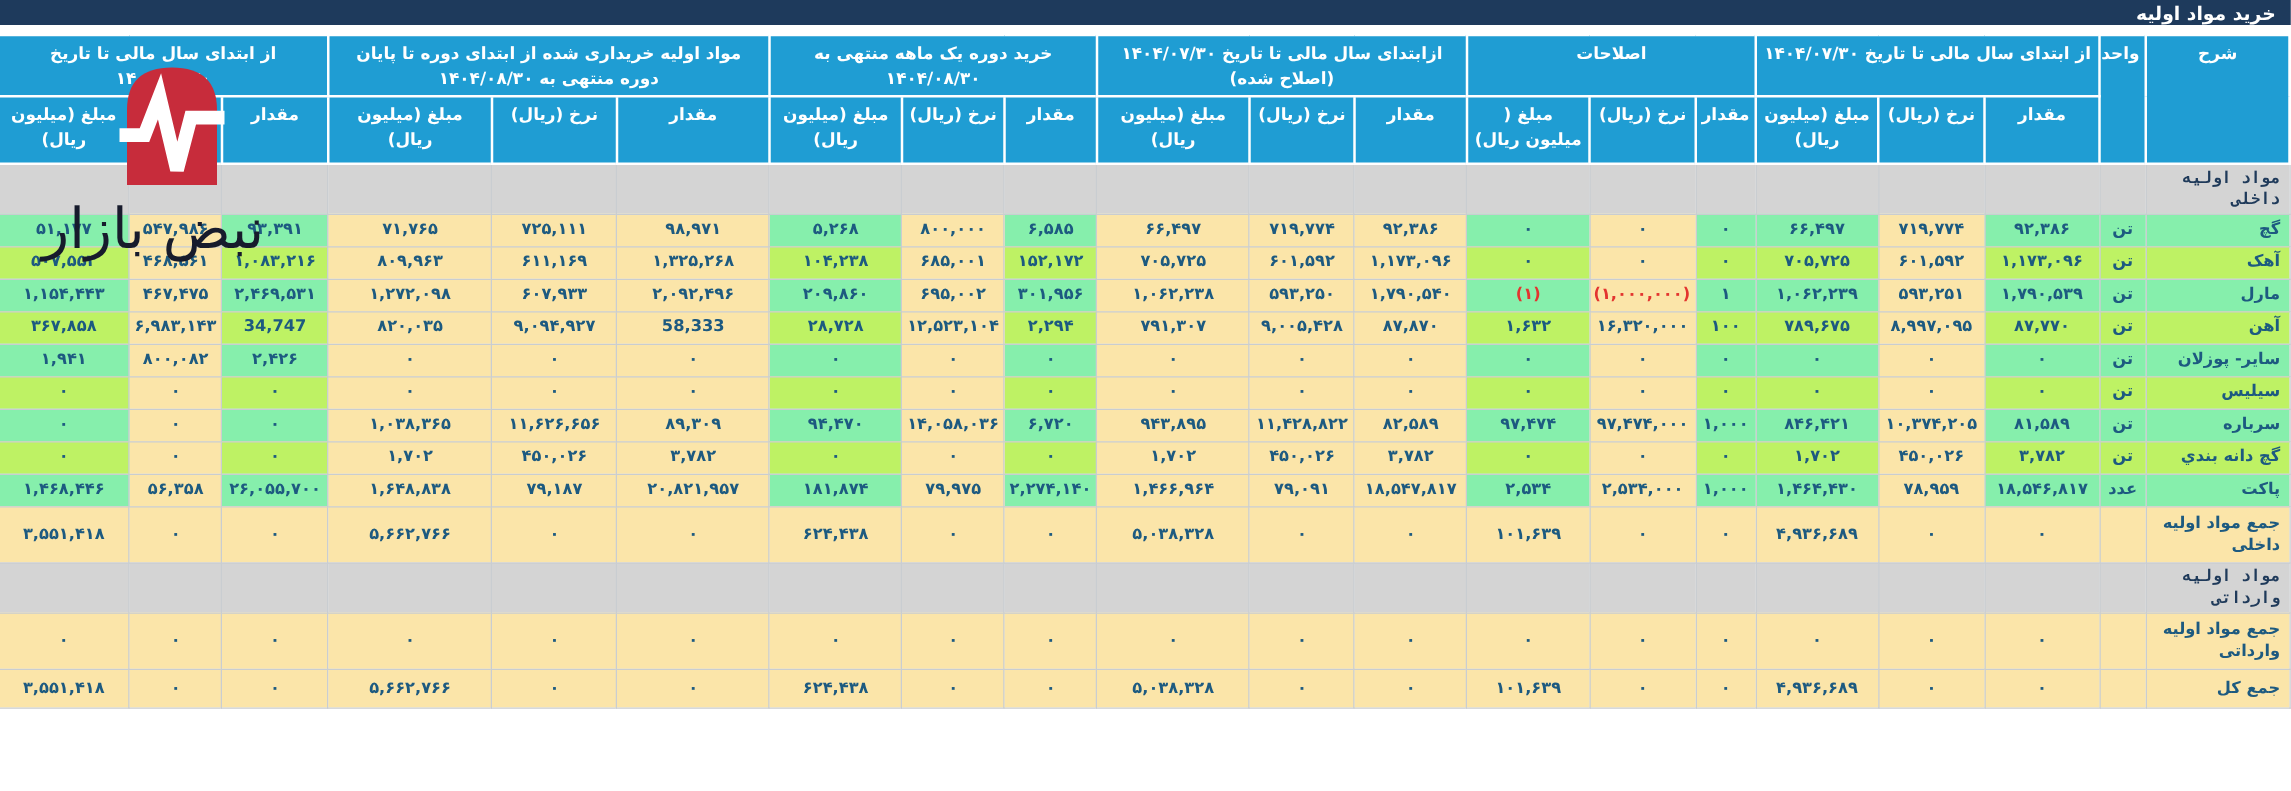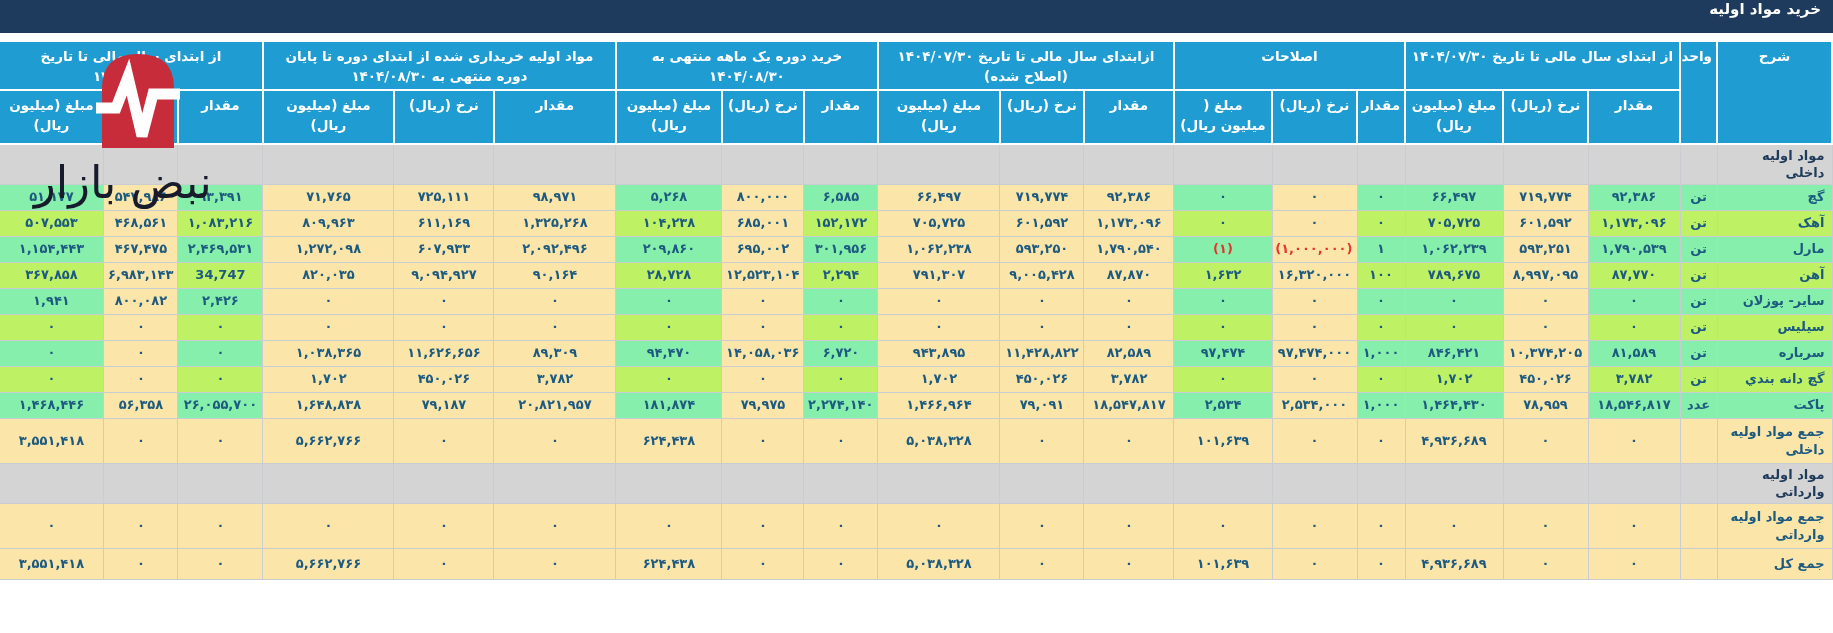--- a/index.html
+++ b/index.html
@@ -1,28 +1,28 @@
 <!DOCTYPE html>
 <html dir="rtl" lang="fa"><head>
 <meta charset="utf-8">
 <style>
   html,body{margin:0;padding:0;background:#fff;}
   body{font-family:"DejaVu Sans","Liberation Sans",sans-serif;}
   .page{position:relative;width:1833px;height:633px;overflow:hidden;direction:rtl;background:#fff;}
-  .title-bar{height:33px;background:#1e3a5c;color:#fff;display:flex;align-items:flex-start;padding:0 12px;font-size:15px;font-weight:bold;}
+  .title-bar{height:20px;background:#1e3a5c;color:#fff;display:flex;align-items:flex-end;padding:0 12px;font-size:15px;font-weight:bold;}
   table{border-collapse:collapse;width:1833px;table-layout:fixed;margin-top:7px;}
   th{background:#1f9dd3;color:#fff;font-weight:bold;font-size:13.5px;border:2px solid #fff;vertical-align:top;padding:4px 4px 2px;line-height:1.5;text-align:center;}
   thead tr.gh th{height:36px;}
   thead tr.sh th{height:46px;margin-left:27px;}
   td{border:1px solid #c9cdd1;font-size:13px;font-weight:bold;color:#1d5a80;text-align:center;padding:2px 4px;height:21px;line-height:1.35;vertical-align:middle;background:#fff;}
   td.lbl{text-align:right;padding-right:7px;}
   tr.data td.b0{background:#86efac;}
   tr.data td.b1{background:#bef264;}
   tr.data td.y{background:#fbe5a9;}
-  tr.section td{background:#d4d4d4;color:#1f3a5a;height:18px;}
+  tr.section td{background:#d4d4d4;color:#1f3a5a;height:18px;font-family:Liberation Mono, monospace;}
   tr.section td.lbl{font-weight:bold;}
   tr.total td{background:#fbe5a9;height:40px;}
   tr.total:last-child td{height:26px;}
   .num{direction:ltr;unicode-bidi:isolate;}
   .neg{color:#e3342f;}
   .watermark{position:absolute;top:0;left:0;width:320px;height:633px;pointer-events:none;z-index:5;}
   .wm-logo{position:absolute;left:96px;top:50px;}
   .wm-text{position:absolute;left:34px;top:156px;font-size:45px;font-weight:normal;color:#171b2c;white-space:nowrap;direction:rtl;}
 </style>
 </head>
@@ -186,21 +186,21 @@
           <td class="b1"><span class="num">۷۸۹,۶۷۵</span></td>
           <td class="b1"><span class="num">۱۰۰</span></td>
           <td class="y"><span class="num">۱۶,۳۲۰,۰۰۰</span></td>
           <td class="b1"><span class="num">۱,۶۳۲</span></td>
           <td class="y"><span class="num">۸۷,۸۷۰</span></td>
           <td class="y"><span class="num">۹,۰۰۵,۴۲۸</span></td>
           <td class="y"><span class="num">۷۹۱,۳۰۷</span></td>
           <td class="b1"><span class="num">۲,۲۹۴</span></td>
           <td class="y"><span class="num">۱۲,۵۲۳,۱۰۴</span></td>
           <td class="b1"><span class="num">۲۸,۷۲۸</span></td>
-          <td class="y"><span class="num">۹۰,۱۶۴</span></td>
+          <td class="y"><span class="num">58,333</span></td>
           <td class="y"><span class="num">۹,۰۹۴,۹۲۷</span></td>
           <td class="y"><span class="num">۸۲۰,۰۳۵</span></td>
           <td class="b1"><span class="num">34,747</span></td>
           <td class="y"><span class="num">۶,۹۸۳,۱۴۳</span></td>
           <td class="b1"><span class="num">۳۶۷,۸۵۸</span></td>
         </tr>
         <tr class="data">
           <td class="lbl b0">سایر- پوزلان</td>
           <td class="unit b0">تن</td>
           <td class="b0"><span class="num">۰</span></td>

